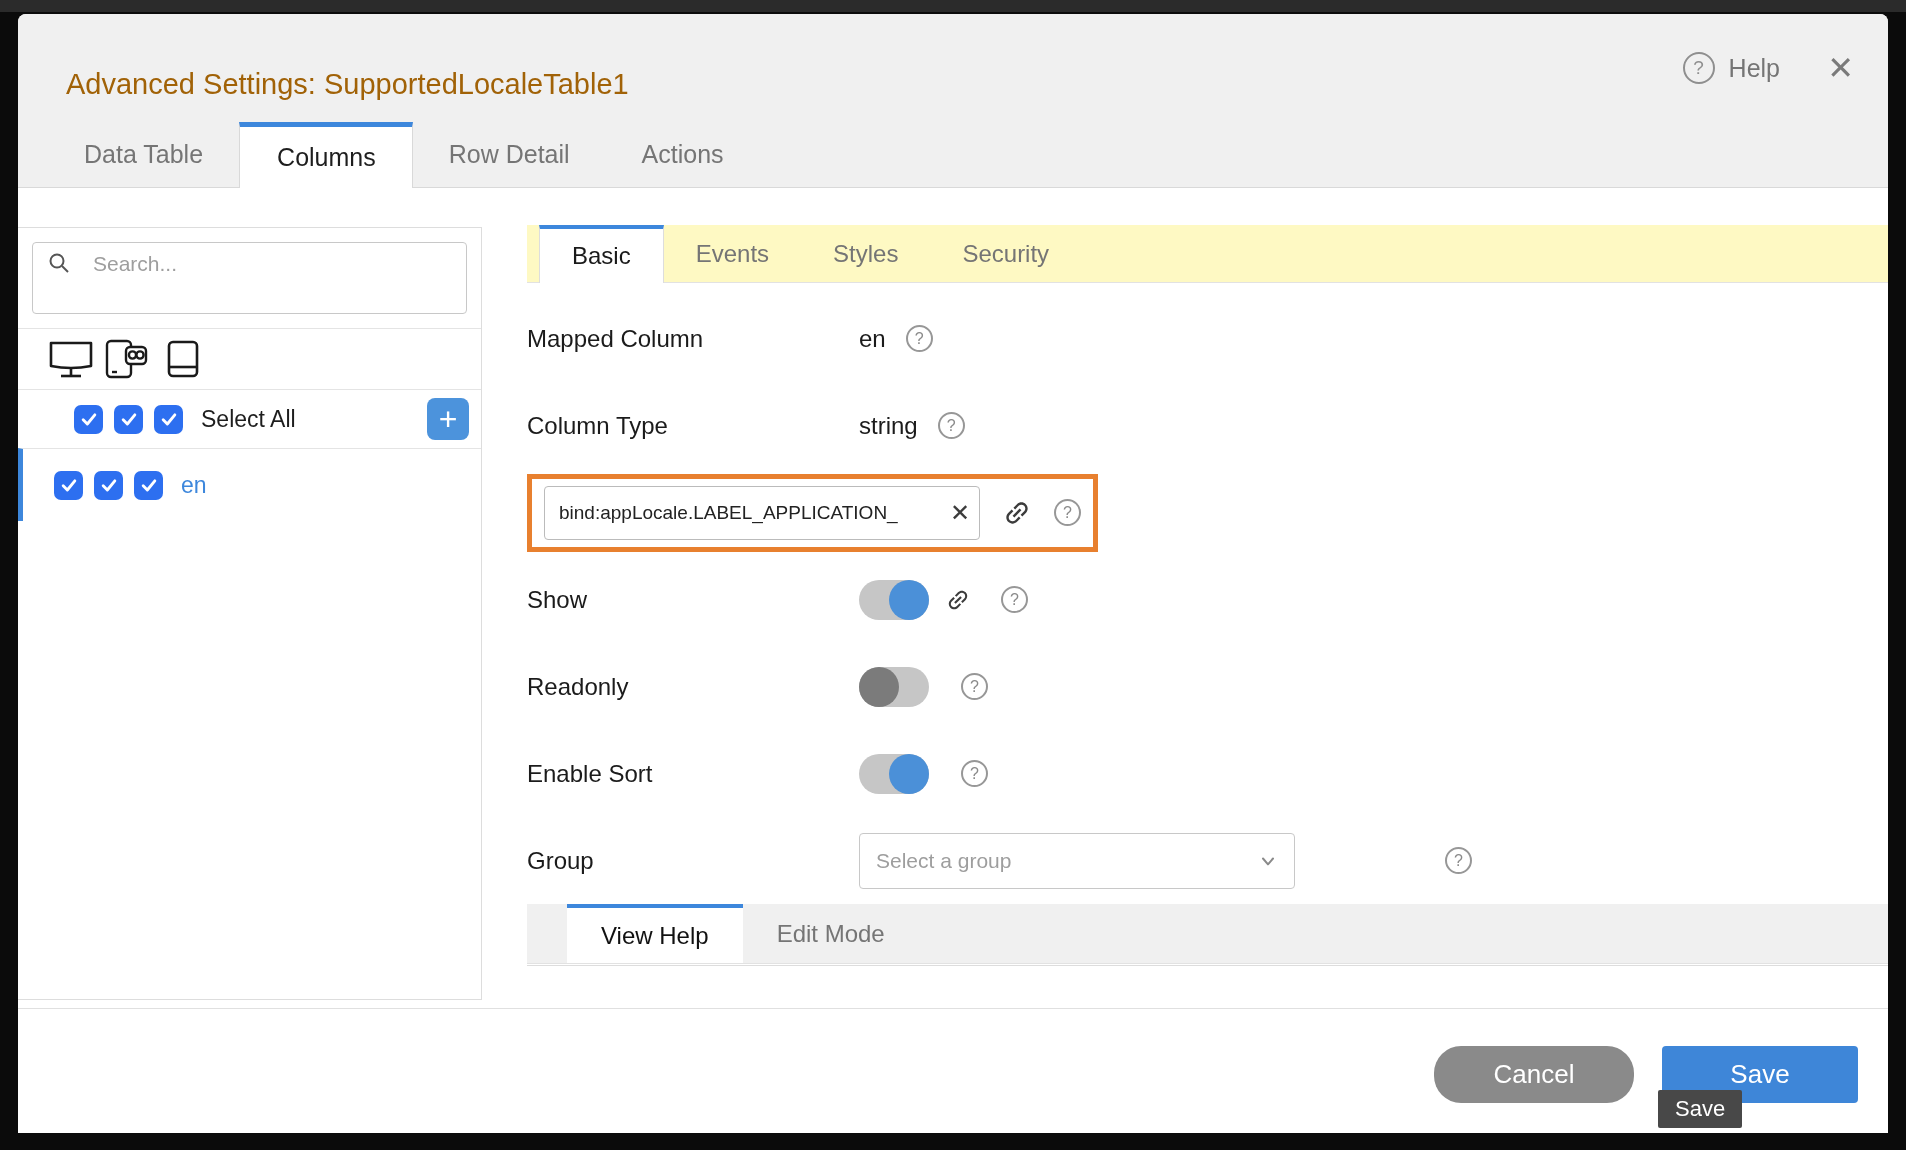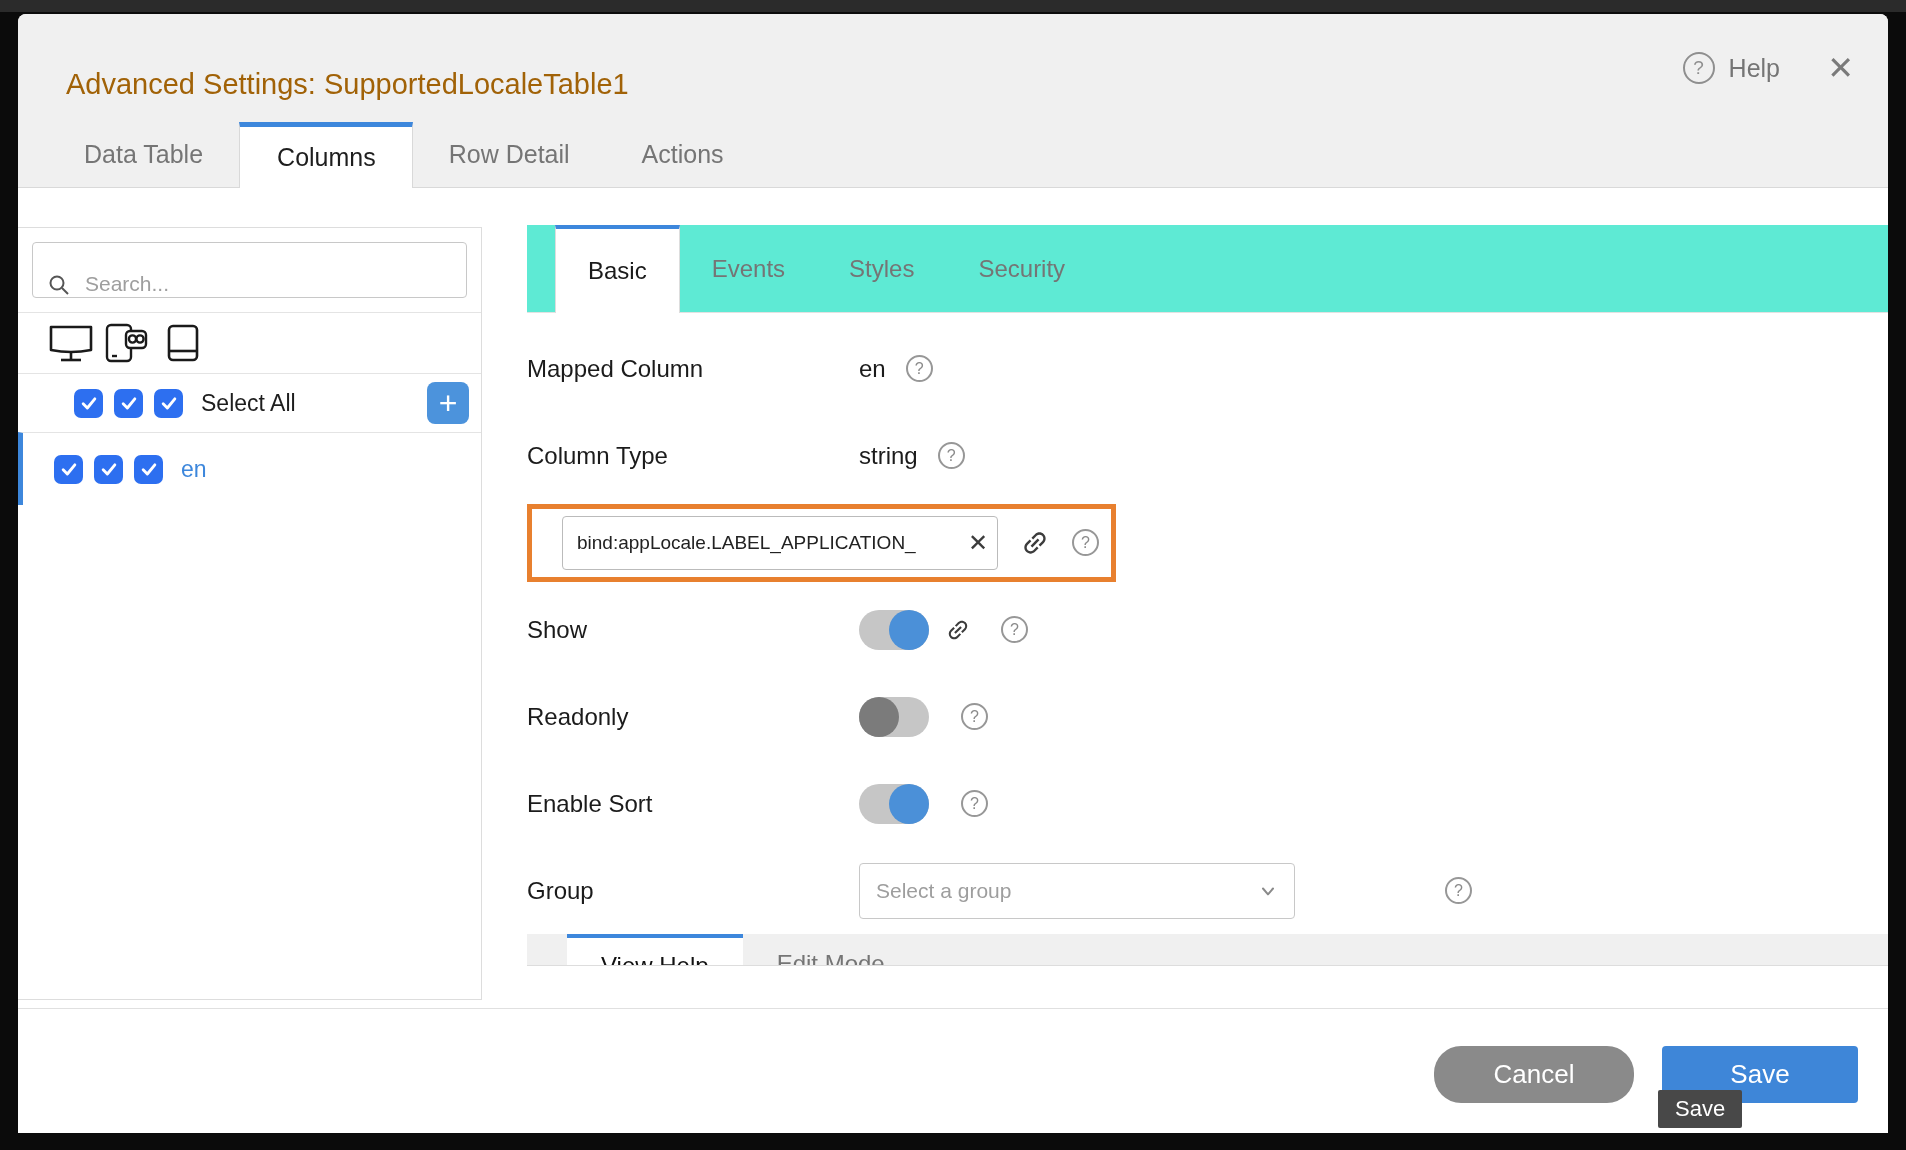--- a/index.html
+++ b/index.html
@@ -25,21 +25,21 @@
   .tabbar{position:absolute;top:108px;left:0;right:0;height:66px;background:#F0F0F0;
           border-bottom:1px solid #D9D9D9;display:flex;align-items:stretch;padding-left:30px;box-sizing:border-box;}
   .tab{padding:0 36px;display:flex;align-items:center;font-size:25px;color:#757575;}
   .tab.active{background:#fff;border-left:1px solid #D9D9D9;border-right:1px solid #D9D9D9;
               border-top:5px solid #3D87DC;color:#1E1E1E;margin-bottom:-1px;padding-left:37px;}
 
   
   .lpanel{position:absolute;left:0;top:213px;width:464px;height:773px;background:#fff;
           border:1px solid #DDDDDD;border-left:none;box-sizing:border-box;display:flex;flex-direction:column;}
   .searchwrap{margin:14px;height:54px;border:1px solid #C8C8C8;border-radius:4px;display:flex;
-              align-items:flex-end;padding:0 14px;gap:12px;flex:none;}
+              align-items:flex-start;padding:8px 14px;gap:20px;flex:none;}
   .searchwrap input{border:none;outline:none;font-size:21px;color:#444;flex:1;min-width:0;
                     font-family:"Liberation Sans",sans-serif;background:transparent;}
   .searchwrap input::placeholder{color:#9E9E9E;}
   .devrow{border-top:1px solid #E4E4E4;height:60px;display:flex;align-items:center;
           padding-left:30px;gap:10px;flex:none;}
   .lrow{border-top:1px solid #E4E4E4;height:58px;display:flex;align-items:center;
         padding-left:56px;gap:11px;position:relative;flex:none;}
   .lrow.sel{height:72px;border-left:5px solid #3D87DC;padding-left:31px;}
   .lrow .rowlabel{font-size:23px;color:#1E1E1E;margin-left:7px;}
   .lrow.sel .rowlabel{color:#3D87DC;}
@@ -52,37 +52,37 @@
   .lfooter{border-top:1px solid #E0E0E0;background:#F6F6F6;height:66px;display:flex;
            align-items:center;padding:0 14px;gap:10px;flex:none;}
   .sqbtn{width:44px;height:44px;background:#fff;border:1px solid #DCDCDC;border-radius:4px;
          display:flex;align-items:center;justify-content:center;box-sizing:border-box;}
   .addgroup{margin-left:auto;background:#8A8A8A;color:#fff;height:48px;padding:0 28px;
             border-radius:4px;font-size:23px;display:flex;align-items:center;}
 
   
   .rcol{position:absolute;left:509px;top:174px;width:1361px;height:778px;
         border-bottom:1px solid #DDDDDD;overflow:hidden;box-sizing:border-box;}
-  .dtabs{margin-top:37px;height:88px;background:#5eead4;border-bottom:1px solid #E2E2E2;
-         display:flex;align-items:stretch;padding-left:28px;box-sizing:border-box;}
+  .dtabs{margin-top:37px;height:58px;background:#fef9c3;border-bottom:1px solid #E2E2E2;
+         display:flex;align-items:stretch;padding-left:12px;box-sizing:border-box;}
   .dtab{padding:0 32px;display:flex;align-items:center;font-size:24px;color:#757575;}
   .dtab.active{background:#fff;border-top:4px solid #3D87DC;border-left:1px solid #DDD;
                border-right:1px solid #DDD;color:#1A1A1A;margin-bottom:-1px;}
   .formarea{padding-top:12px;}
   .frow{height:87px;display:flex;align-items:center;}
   .flabel{width:332px;font-size:24px;color:#1B1B1B;flex:none;}
   .fvalue{font-size:24px;color:#1B1B1B;margin-right:20px;}
   .q{width:27px;height:27px;border:2px solid #979797;border-radius:50%;color:#8A8A8A;font-size:16px;
      display:flex;align-items:center;justify-content:center;box-sizing:border-box;flex:none;}
 
   .orange{border:5px solid #E8802F;display:flex;align-items:center;padding:7px 12px;gap:22px;}
   .inputwrap{position:relative;}
   .titleinput{width:436px;height:54px;border:1px solid #BBBBBB;border-radius:4px;font-size:19px;
               color:#222;padding:0 44px 0 14px;box-sizing:border-box;outline:none;
-              font-family:"Liberation Sans",sans-serif;margin-left:18px;}
+              font-family:"Liberation Sans",sans-serif;}
   .clearx{position:absolute;right:10px;top:50%;transform:translateY(-50%);font-size:24px;color:#3c3c3c;font-weight:300;}
 
   .toggle{width:70px;height:40px;border-radius:20px;background:#C6C6C6;position:relative;flex:none;}
   .toggle .knob{position:absolute;top:0;width:40px;height:40px;border-radius:50%;}
   .toggle.on .knob{right:0;background:#4B90D8;}
   .toggle.off .knob{left:0;background:#7B7B7B;}
   .linkicon{transform:rotate(-45deg);display:flex;}
 
   .gselect{width:436px;height:56px;border:1px solid #C8C8C8;border-radius:4px;display:flex;
            align-items:center;padding:0 16px;box-sizing:border-box;color:#9E9E9E;font-size:21px;}

